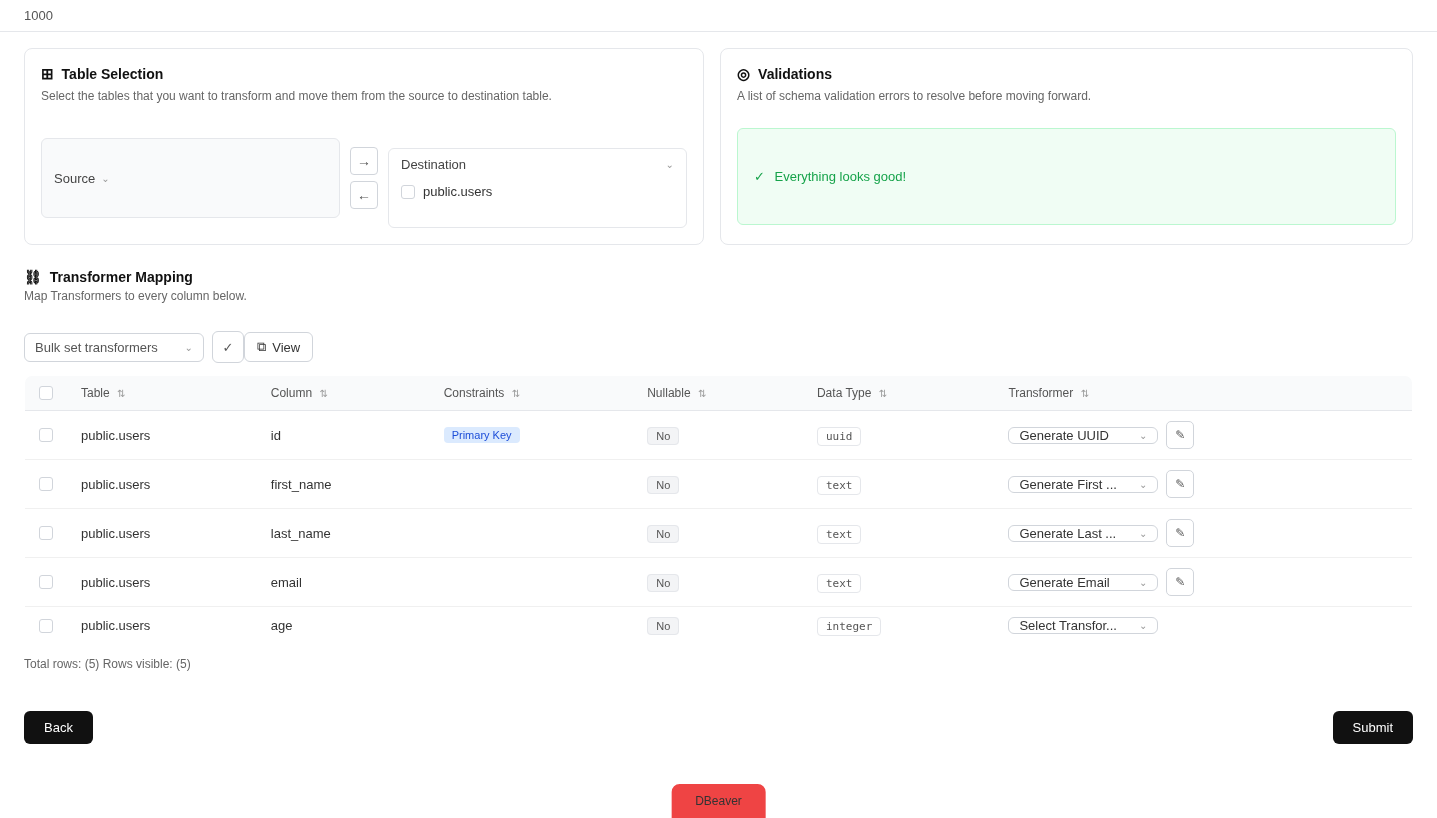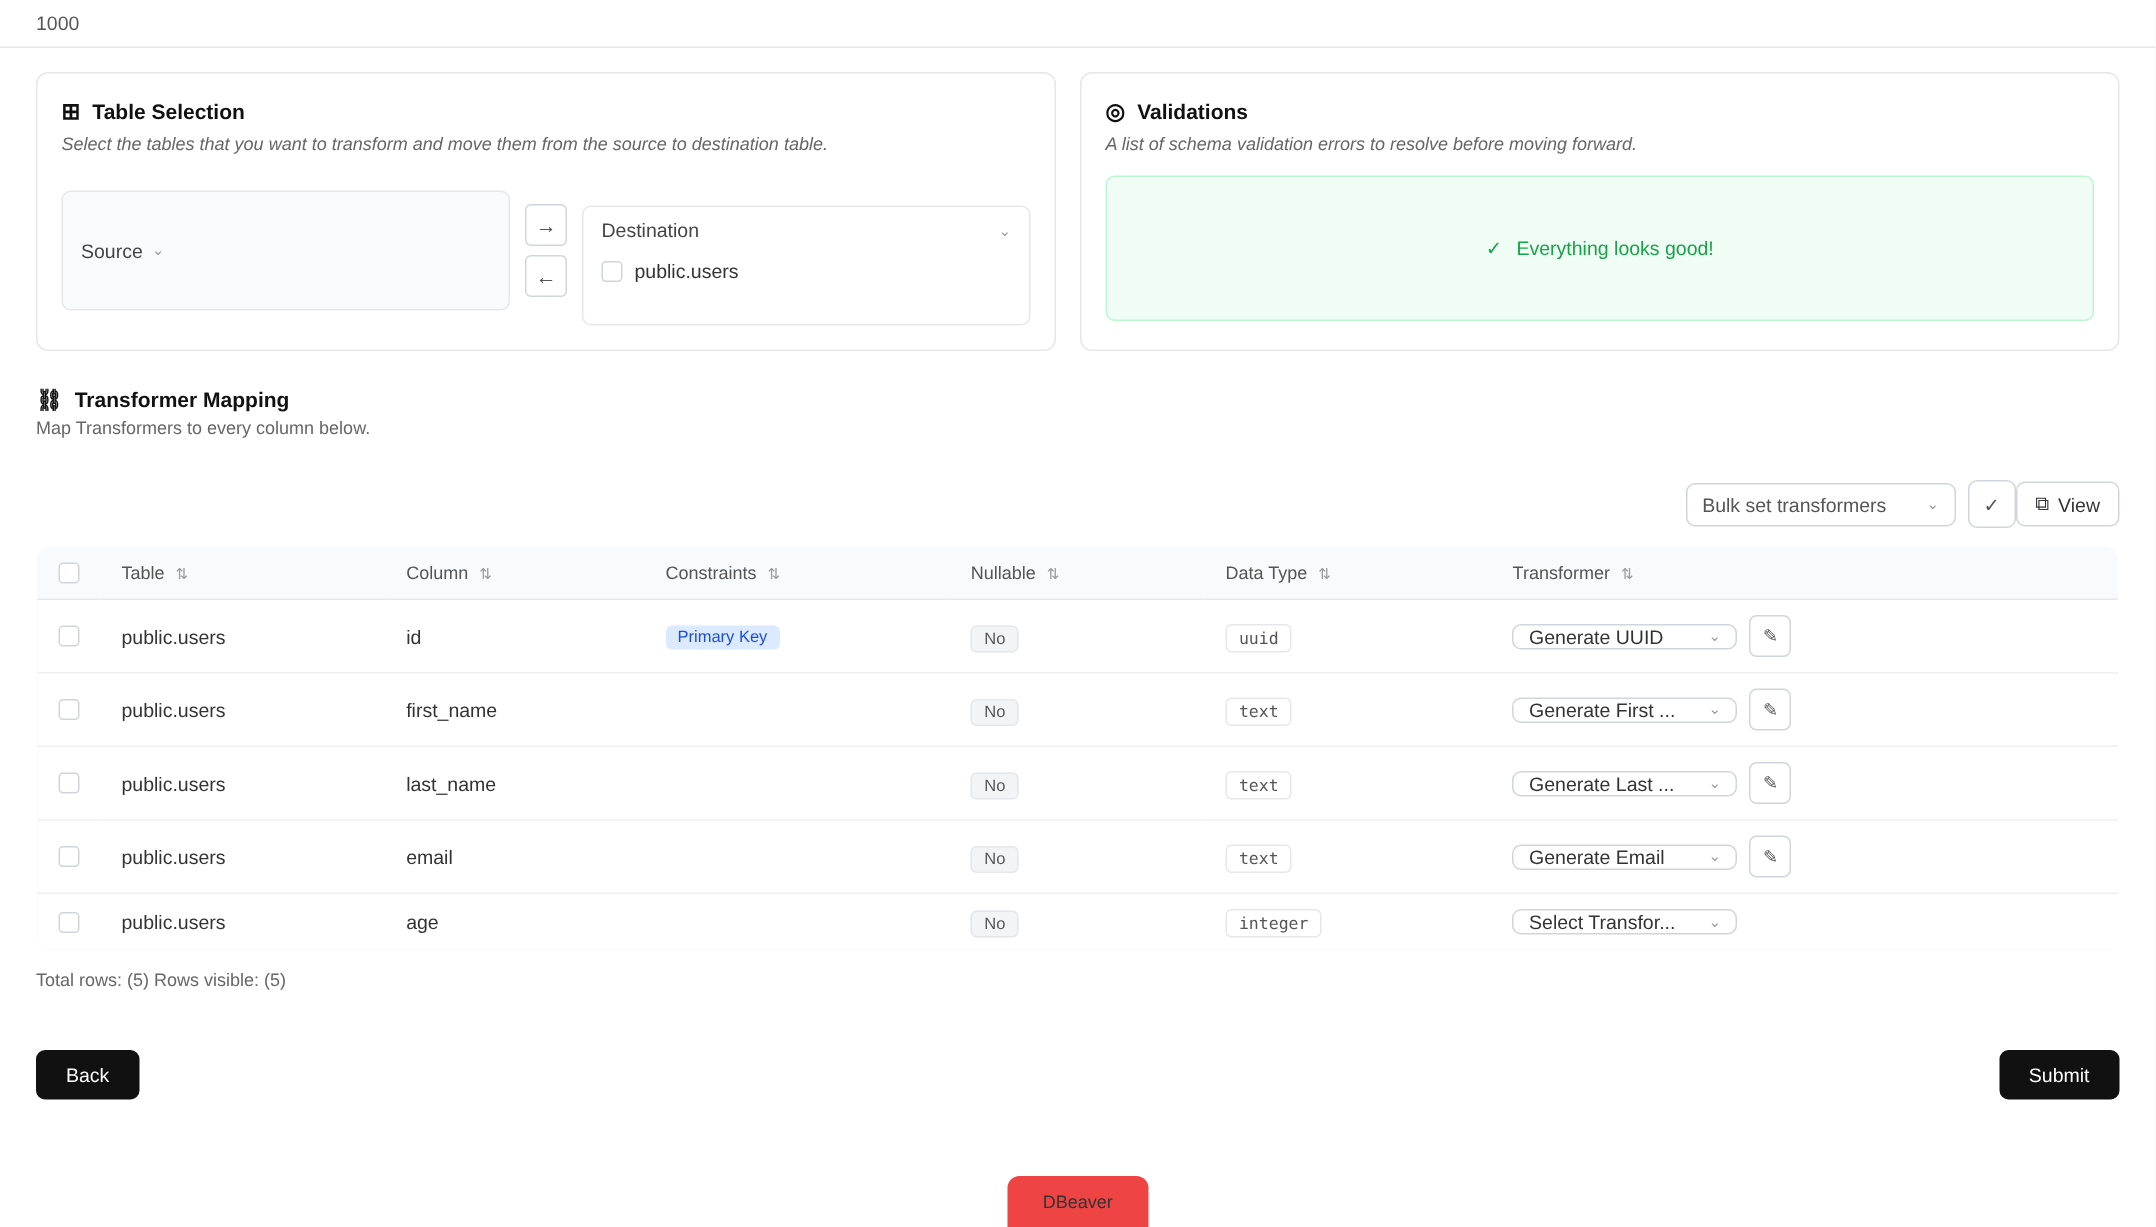--- a/index.html
+++ b/index.html
@@ -48,22 +48,21 @@
       align-items: center;
       gap: 8px;
       font-size: 14px;
       font-weight: 600;
       margin-bottom: 6px;
       color: #111;
     }
     .panel-desc {
       font-size: 12px;
       color: #666;
-      margin-bottom: 14px;
-      font-style: italic;
+      margin-bottom: 25px;
     }
 
     
     .table-selector {
       display: flex;
       align-items: center;
       gap: 10px;
     }
     .source-box {
       flex: 1;
@@ -137,21 +136,20 @@
       background: #fff;
       cursor: pointer;
     }
 
     
     .validation-success {
       background: #f0fdf4;
       border: 1px solid #bbf7d0;
       border-radius: 6px;
       padding: 40px 16px;
-      text-align: center;
       font-size: 13px;
       color: #16a34a;
     }
     .check-icon {
       margin-right: 6px;
     }
 
     
     .section-header {
       display: flex;
@@ -163,21 +161,21 @@
       margin-bottom: 4px;
     }
     .section-desc {
       font-size: 12px;
       color: #666;
       margin-bottom: 14px;
     }
     .toolbar-row {
       display: flex;
       align-items: center;
-      justify-content: flex-end;
+      justify-content: flex-start;
       margin-bottom: 12px;
       margin-top: 28px;
     }
     .toolbar-left {
       display: flex;
       align-items: center;
       gap: 8px;
     }
     .bulk-select {
       border: 1px solid #d1d5db;

